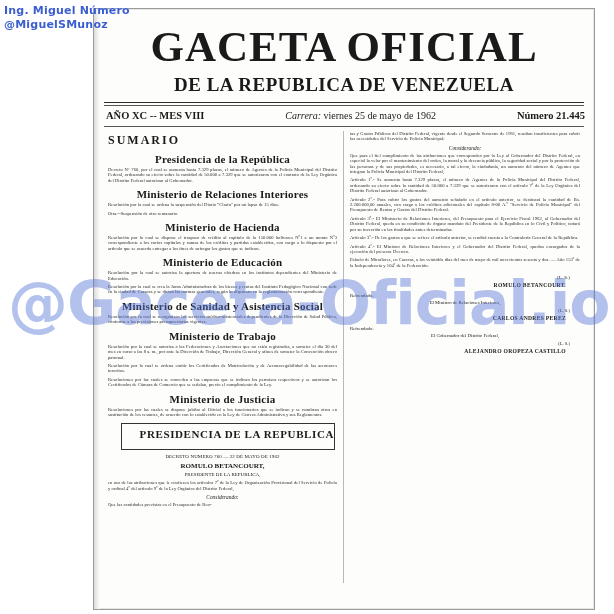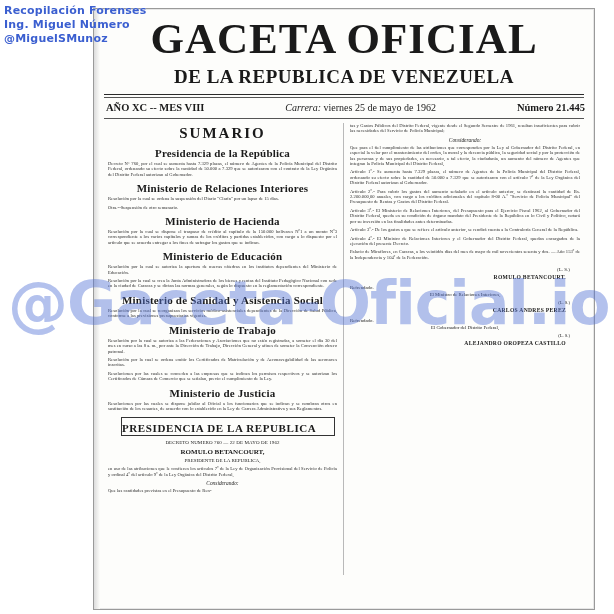--- a/index.html
+++ b/index.html
@@ -58,21 +58,21 @@
     height: 600px;
     background: #fdfdfb;
     border: 1px solid #9a9a9a;
     box-shadow: 0 0 0 1px #e6e6e6 inset;
     overflow: hidden;
   }
 
   
   .masthead {
     text-align: center;
-    padding-top: 6px;
+    padding-top: 14px;
   }
   .masthead .gaceta {
     font-family: "Liberation Serif", serif;
     font-weight: bold;
     font-size: 43px;
     line-height: 48px;
     letter-spacing: 1px;
   }
   .masthead .republica {
     font-family: "Liberation Serif", serif;
@@ -106,22 +106,21 @@
     height: 452px;
   }
   .col {
     width: 50%;
     padding: 0 6px;
     box-sizing: border-box;
   }
   .col.left { border-right: 1px solid #b9b9b9; }
 
   .sumario-title {
-    text-align: center;
-    font-size: 15px;
+    font-size: 12px;
     font-weight: bold;
     letter-spacing: 2px;
     margin: 2px 0 3px 0;
   }
   .sec-head {
     text-align: center;
     font-size: 11px;
     font-weight: bold;
     margin: 5px 0 2px 0;
     letter-spacing: .2px;
@@ -131,25 +130,25 @@
     font-size: 4.6px;
     line-height: 5.4px;
     text-align: justify;
     color: #2b2b2b;
     margin-bottom: 3px;
     letter-spacing: .05px;
   }
 
   .boxhead {
     border: 1px solid #333;
-    text-align: left;
+    text-align: right;
     font-size: 11px;
     font-weight: bold;
     letter-spacing: .6px;
-    padding: 4px 0 1px 0;
+    padding: 4px 0 9px 0;
     margin: 6px 2px 4px 13px;
   }
 
   .dec-line {
     font-size: 5px;
     line-height: 6px;
     text-align: center;
     margin-bottom: 2px;
     letter-spacing: .1px;
   }
@@ -299,20 +298,19 @@
           <div class="sig-small">El Gobernador del Distrito Federal,</div>
           <div class="sig-right ls">(L. S.)</div>
           <div class="sig-name">ALEJANDRO OROPEZA CASTILLO</div>
         </div>
       </div>
 
     </div>
   </div>
 
   <div class="credit">
-    <div>Recopilación Forenses</div>
     <div>Ing. Miguel Número</div>
     <div>@MiguelSMunoz</div>
   </div>
 
   <div class="wm">@Gaceta-Oficial.io</div>
 
 </div>
 
 </body></html>

